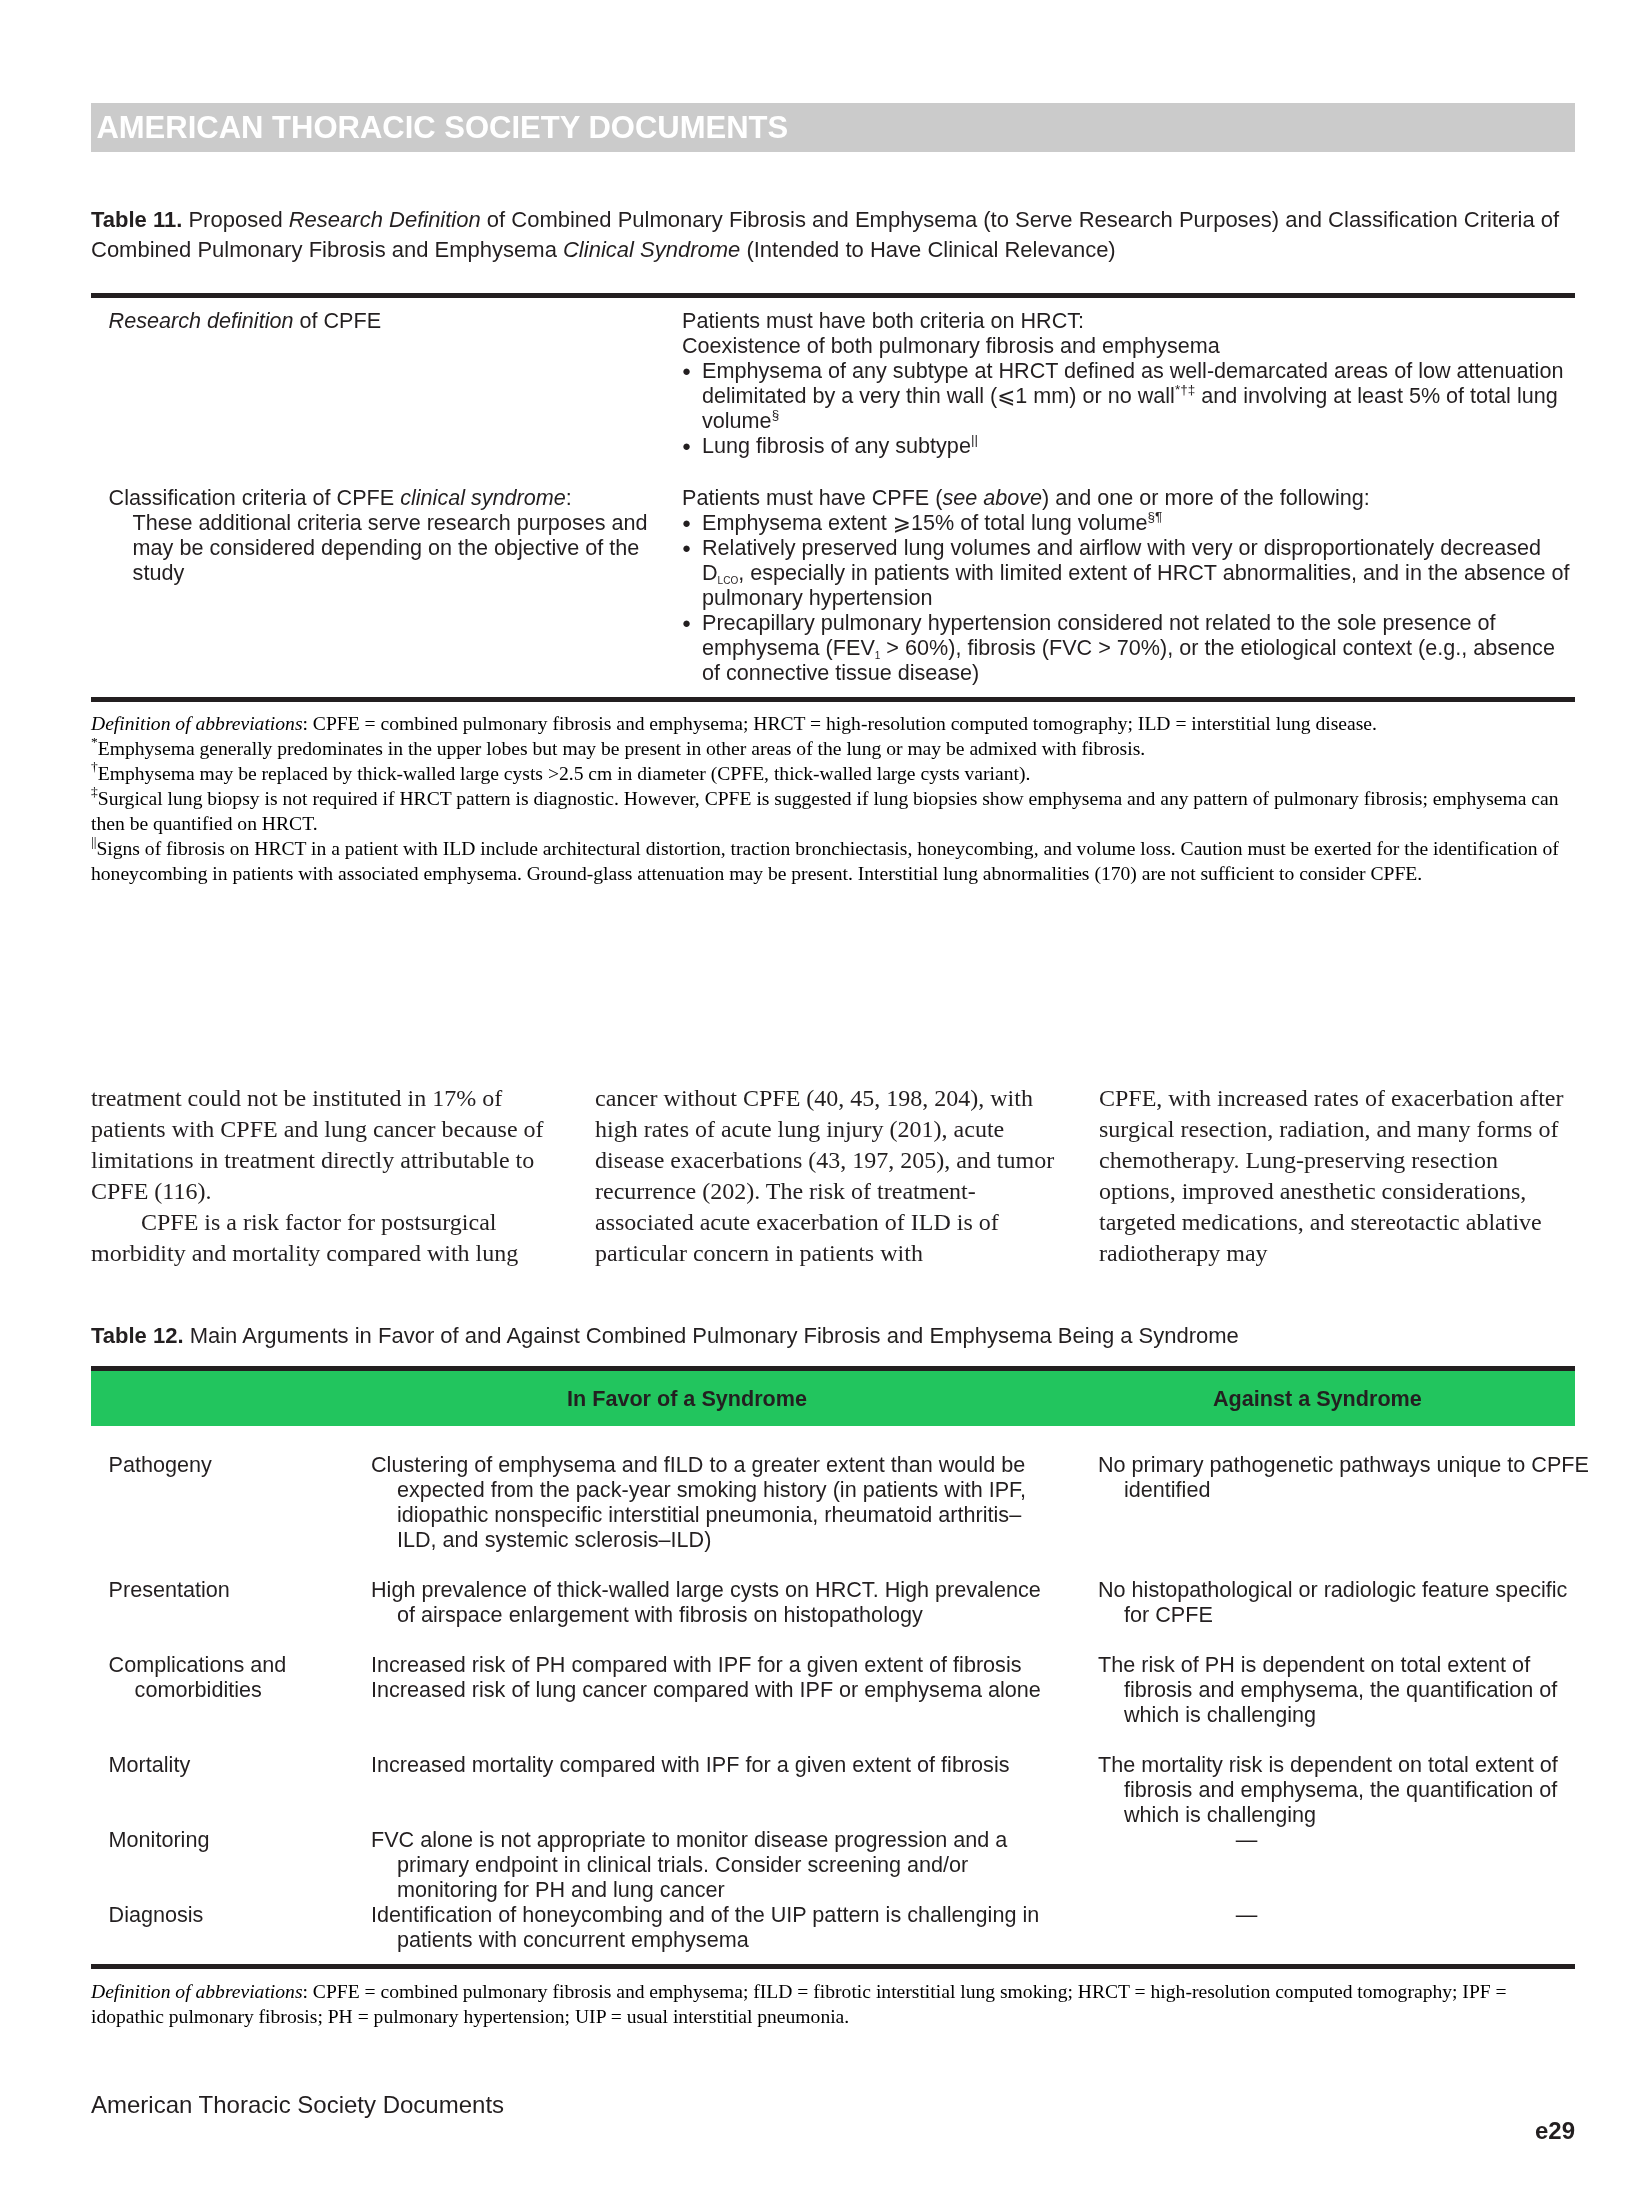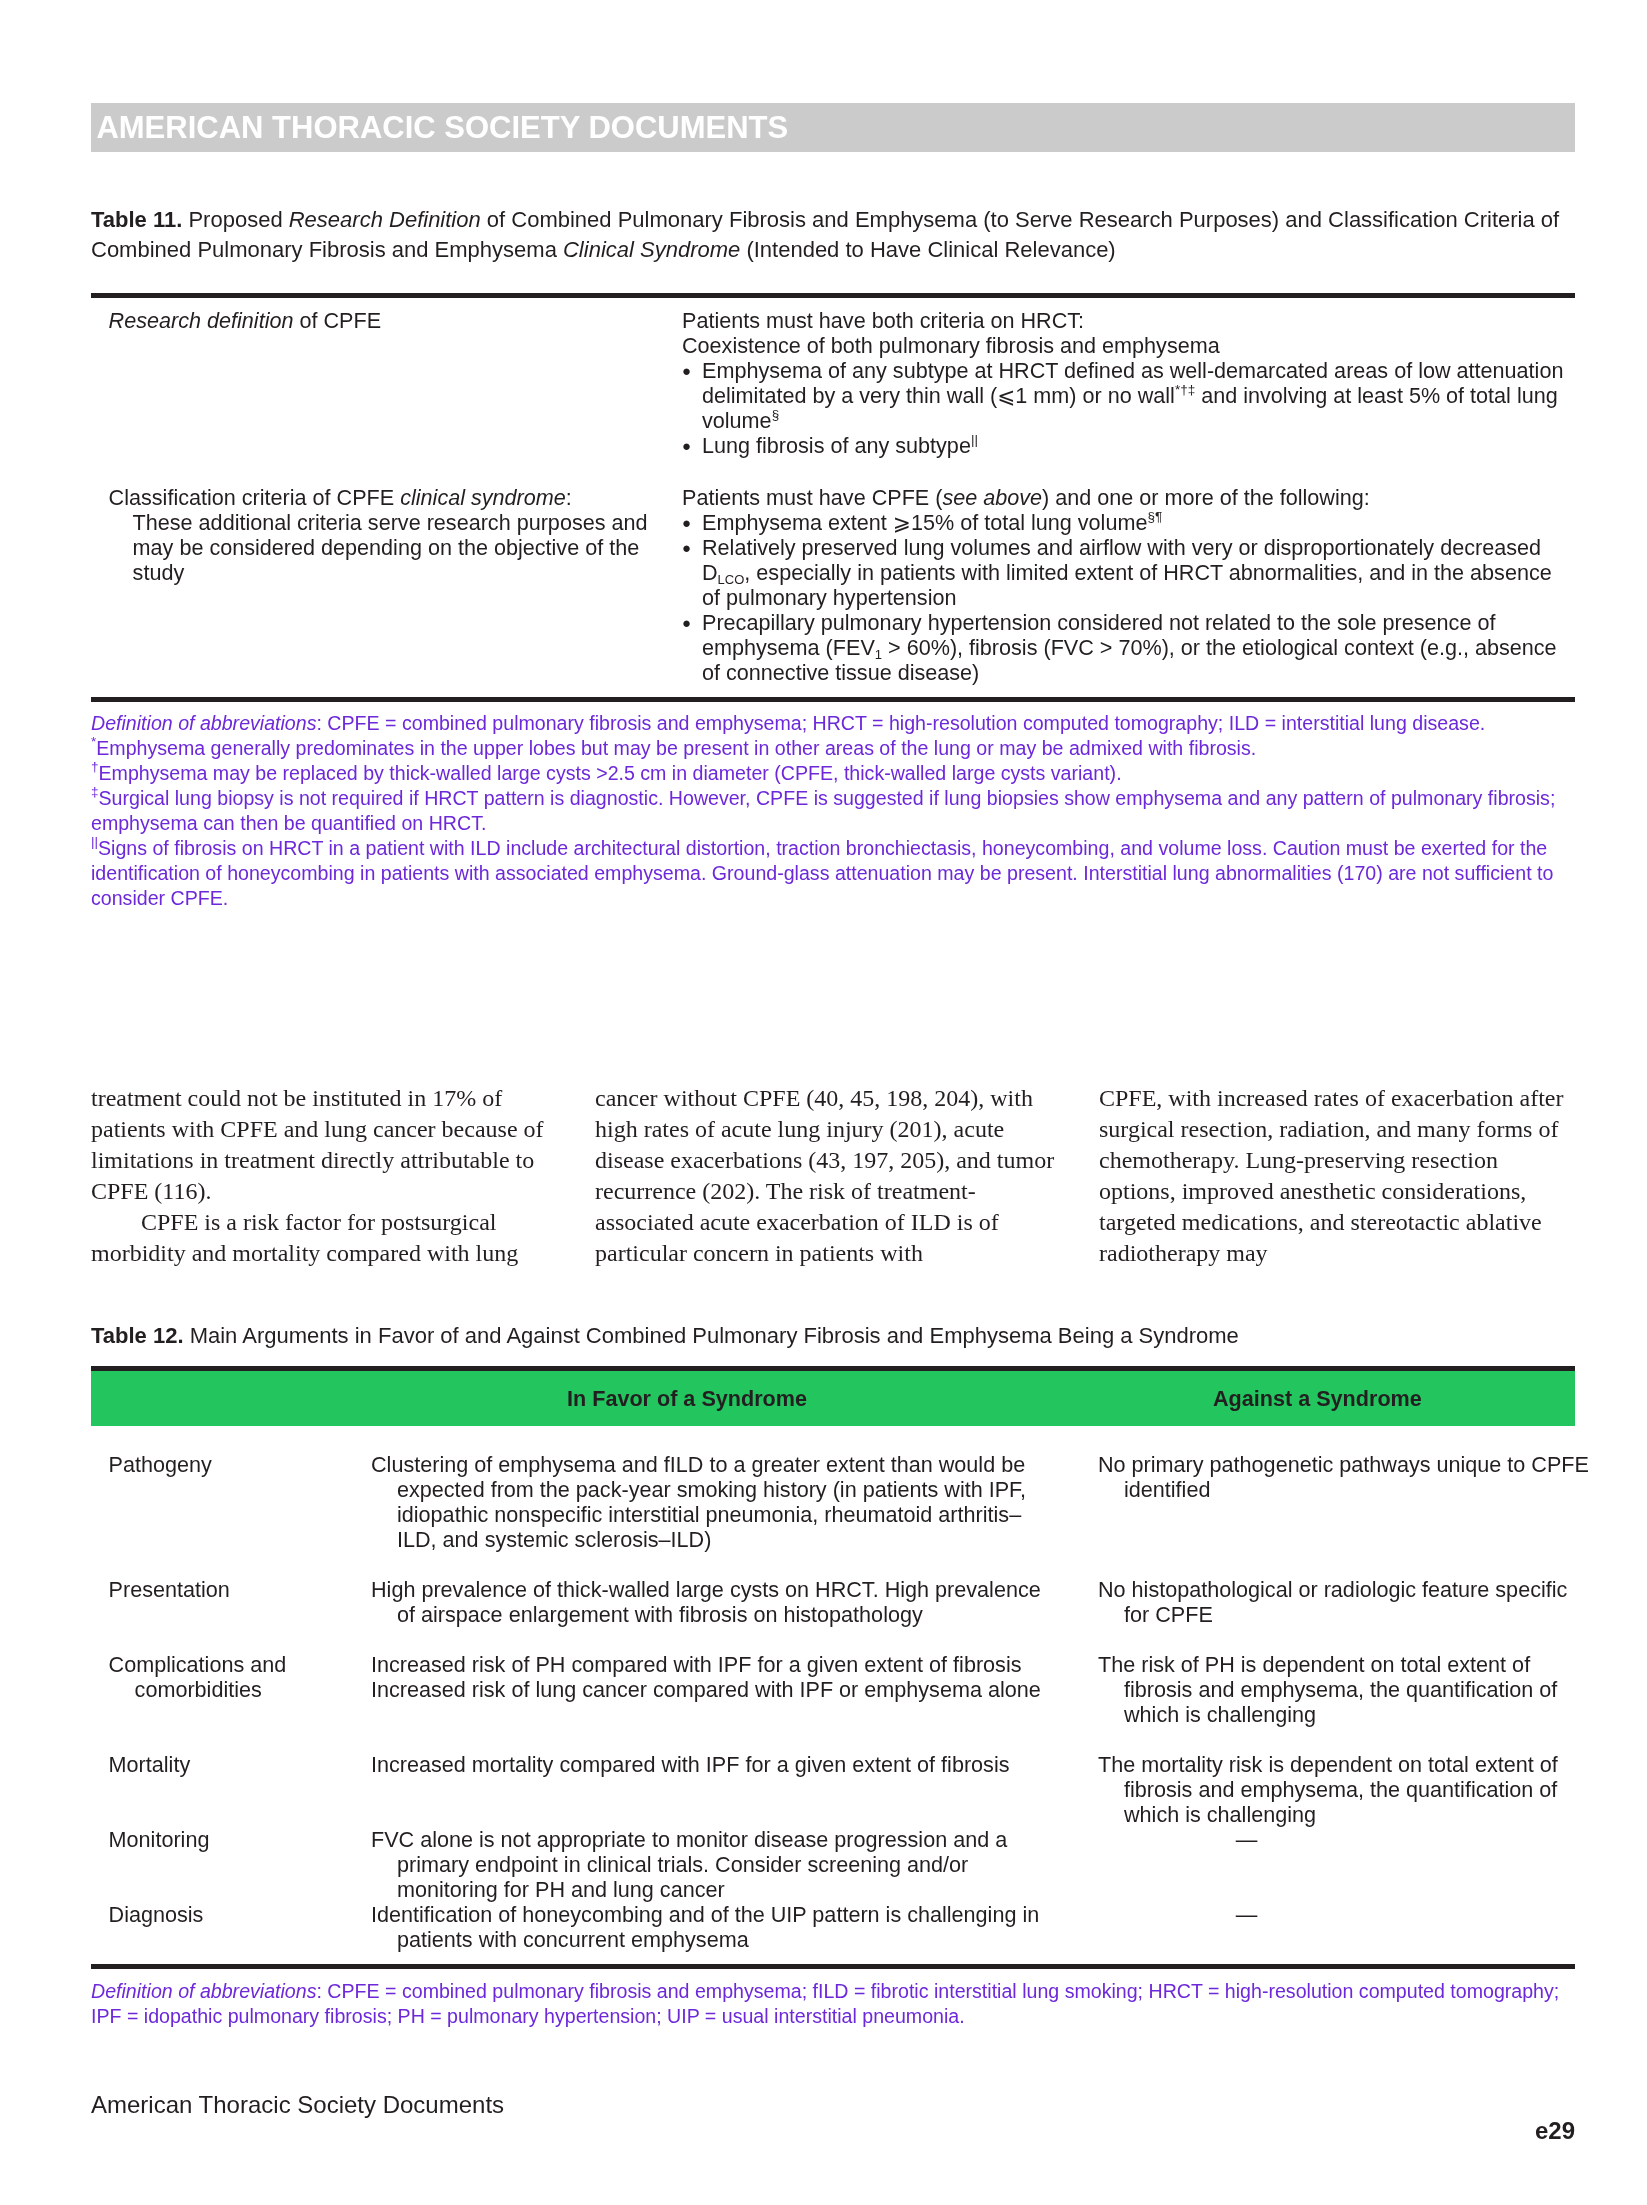--- a/index.html
+++ b/index.html
@@ -10,22 +10,22 @@
   .caption { position: absolute; left: 0; width: 1484px; font-size: 22px; line-height: 30px; }
   .caption b { font-weight: bold; }
   .rule { position: absolute; left: 0; width: 1484px; height: 4.7px; background: #231f20; }
   .t11-row { position: absolute; left: 0; width: 1484px; font-size: 21.6px; line-height: 25px; }
   .t11-left { position: absolute; left: 17.6px; width: 554px; }
   .t11-left .indent { padding-left: 24px; }
   .t11-right { position: absolute; left: 591px; width: 892px; }
   .bullet { position: relative; padding-left: 20px; }
   .bullet:before { content: "\25CF"; position: absolute; left: 0; top: 0; font-size: 15px; }
   sup { font-size: 13.5px; line-height: 0; vertical-align: 9.5px; }
-  sub { font-size: 13px; line-height: 0; vertical-align: -4px; }
-  .notes { position: absolute; left: 0; width: 1484px; font-size: 19.6px; line-height: 25px; color: #6d28d9; }
+  sub { font-size: 10px; line-height: 0; vertical-align: -4px; }
+  .notes { position: absolute; left: 0; width: 1484px; font-size: 19.6px; line-height: 25px; color: #000000; font-family: Liberation Serif, serif; }
   .notes p { margin: 0; }
   .body-cols { position: absolute; left: 0; top: 1083px; width: 1484px; font-family: "Liberation Serif", serif; font-size: 24px; line-height: 31px; }
   .col { position: absolute; top: 0; width: 473px; }
   .col p { margin: 0; }
   .col .ind { text-indent: 50px; }
   .t12-head { position: absolute; left: 0; top: 1371px; width: 1484px; height: 55px; background: #22c55e; font-weight: bold; font-size: 21.6px; }
   .t12-head .h1 { position: absolute; left: 476px; top: 15px; }
   .t12-head .h2 { position: absolute; left: 1122px; top: 15px; }
   .t12-row { position: absolute; left: 0; width: 1484px; font-size: 21.6px; line-height: 25px; }
   .c1 { position: absolute; left: 17.6px; width: 243px; }

